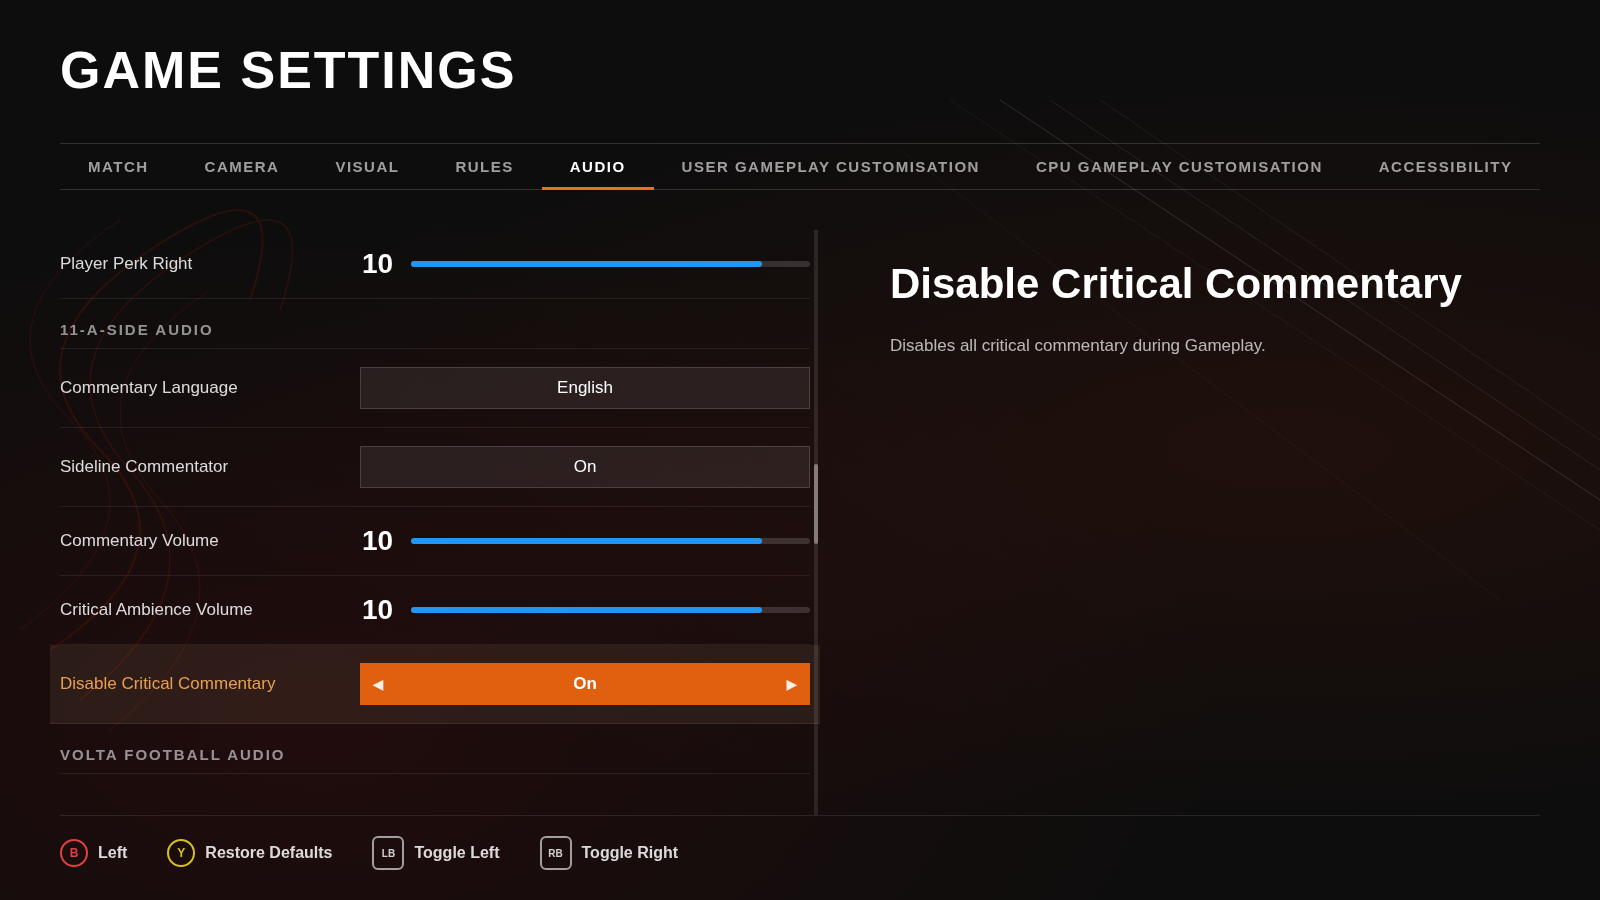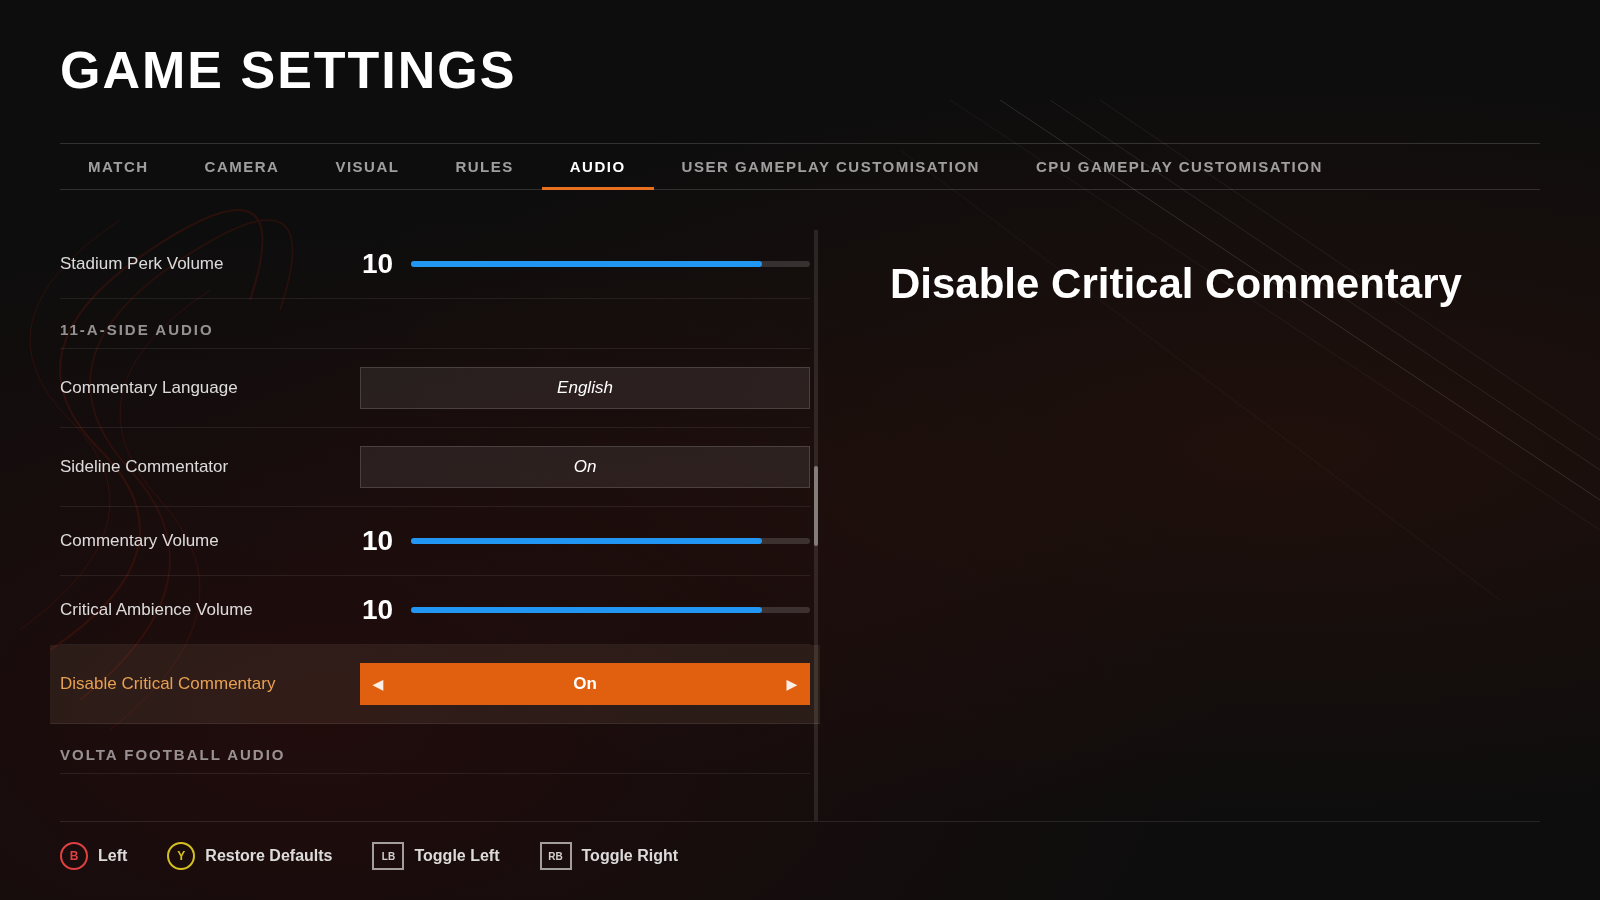--- a/index.html
+++ b/index.html
@@ -189,21 +189,20 @@
 
     
     .value-box {
       flex: 1;
       background: rgba(255,255,255,0.08);
       border: 1px solid rgba(255,255,255,0.15);
       padding: 10px 20px;
       font-size: 17px;
       color: #ffffff;
       text-align: center;
-      font-style: italic;
     }
 
     
     .section-header {
       padding: 22px 0 10px 0;
       font-size: 15px;
       font-weight: 700;
       letter-spacing: 2px;
       text-transform: uppercase;
       color: rgba(255,255,255,0.55);
@@ -307,22 +306,22 @@
       font-weight: 900;
       color: rgba(255,255,255,0.9);
       flex-shrink: 0;
     }
 
     .btn-circle.red { border-color: #e04040; color: #e04040; }
     .btn-circle.yellow { border-color: #d4c020; color: #d4c020; }
 
     .btn-bumper {
       width: 32px;
-      height: 28px;
-      border-radius: 0;
+      height: 34px;
+      border-radius: 6px;
       border: 2px solid rgba(255,255,255,0.6);
       display: flex;
       align-items: center;
       justify-content: center;
       font-size: 10px;
       font-weight: 900;
       color: rgba(255,255,255,0.8);
       flex-shrink: 0;
     }
   </style>
@@ -351,28 +350,29 @@
   <h1 class="page-title">GAME SETTINGS</h1>
 
   <nav class="tab-nav">
     <div class="tab-item">MATCH</div>
     <div class="tab-item">CAMERA</div>
     <div class="tab-item">VISUAL</div>
     <div class="tab-item">RULES</div>
     <div class="tab-item active">AUDIO</div>
     <div class="tab-item">USER GAMEPLAY CUSTOMISATION</div>
     <div class="tab-item">CPU GAMEPLAY CUSTOMISATION</div>
+    <div class="tab-item">ACCESSIBILITY</div>
   </nav>
 
   <div class="main-area">
 
     <div class="settings-panel">
 
       <div class="setting-row">
-        <span class="setting-label">Stadium Perk Volume</span>
+        <span class="setting-label">Player Perk Right</span>
         <div class="setting-control">
           <span class="slider-value">10</span>
           <div class="slider-bar">
             <div class="slider-fill" style="width: 88%;"></div>
           </div>
         </div>
       </div>
 
       <div class="section-header">11-A-SIDE AUDIO</div>
 
@@ -424,20 +424,21 @@
       <div class="section-header">VOLTA FOOTBALL AUDIO</div>
 
       <div class="scrollbar">
         <div class="scrollbar-thumb"></div>
       </div>
 
     </div>
 
     <div class="info-panel">
       <h2 class="info-title">Disable Critical Commentary</h2>
+      <p class="info-description">Disables all critical commentary during Gameplay.</p>
     </div>
 
   </div>
 
   <div class="bottom-bar">
 
     <div class="bottom-action">
       <div class="btn-circle red">B</div>
       <span>Left</span>
     </div>

